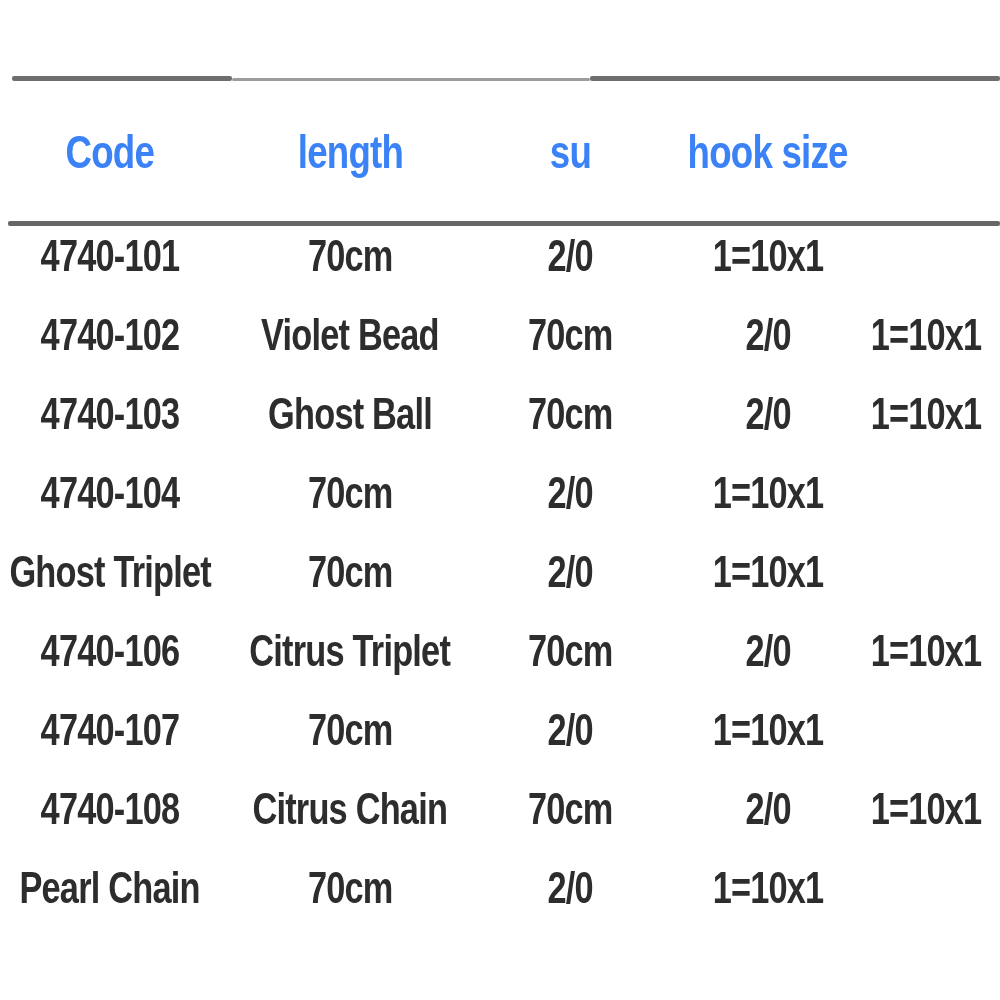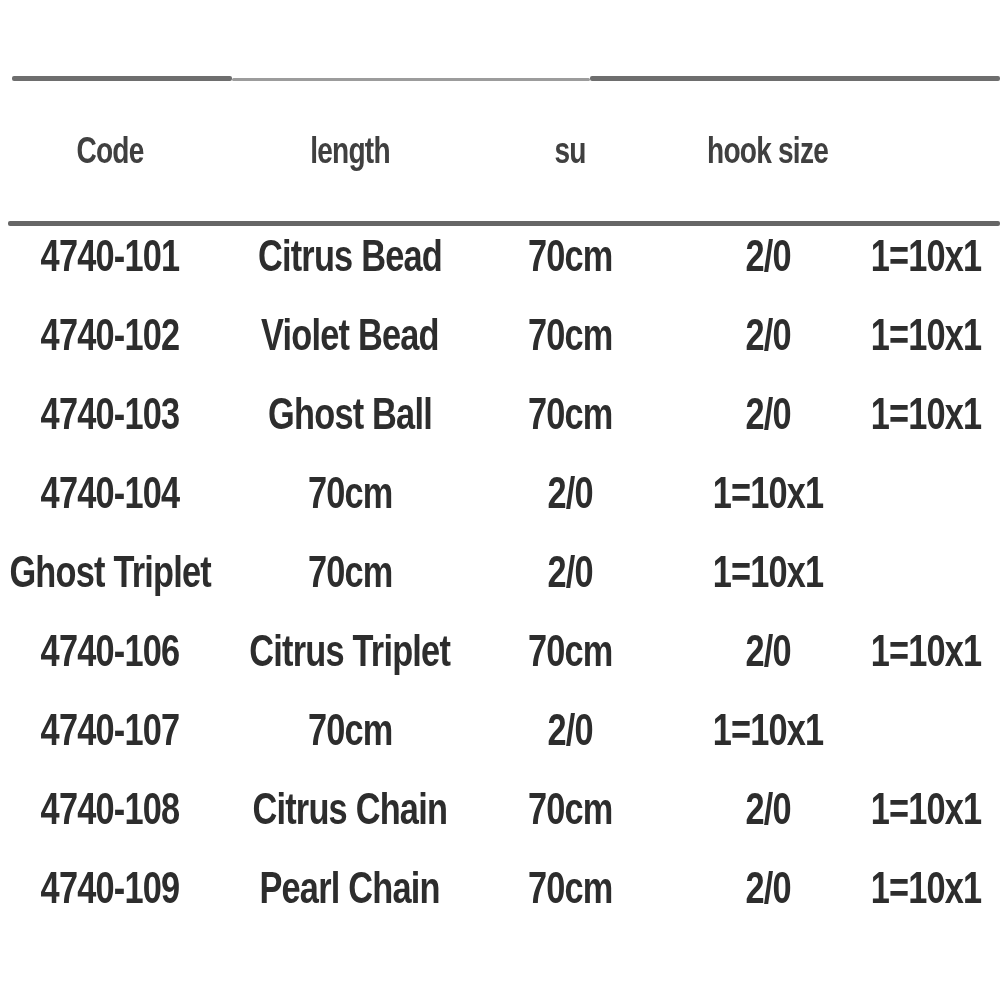--- a/index.html
+++ b/index.html
@@ -47,23 +47,23 @@
 
   #header-row {
     position: absolute;
     left: 0;
     top: 81px;
     height: 140px;
     grid-auto-rows: 140px;
   }
   #header-row .cell {
     height: 140px;
-    font-size: 36px;
+    font-size: 47px;
     font-weight: bold;
-    color: #404040;
+    color: #3b82f6;
     letter-spacing: -1px;
   }
 
   #rows {
     position: absolute;
     left: 0;
     top: 216px;
   }
   #rows .grid-row { height: 79px; }
   #rows .cell {
@@ -100,23 +100,20 @@
 
   <div id="header-rule" class="rule"></div>
 
   <div id="rows">
 
     <div class="grid-row">
       <div class="cell">
           <span class="cond">4740-101</span>
         </div>
       <div class="cell">
-          <span class="cond">Citrus Bead</span>
-        </div>
-      <div class="cell">
           <span class="cond">70cm</span>
         </div>
       <div class="cell">
           <span class="cond">2/0</span>
         </div>
       <div class="cell">
           <span class="cond">1=10x1</span>
         </div>
     </div>
 
@@ -231,23 +228,20 @@
         </div>
       <div class="cell">
           <span class="cond">2/0</span>
         </div>
       <div class="cell">
           <span class="cond">1=10x1</span>
         </div>
     </div>
 
     <div class="grid-row">
-      <div class="cell">
-          <span class="cond">4740-109</span>
-        </div>
       <div class="cell">
           <span class="cond">Pearl Chain</span>
         </div>
       <div class="cell">
           <span class="cond">70cm</span>
         </div>
       <div class="cell">
           <span class="cond">2/0</span>
         </div>
       <div class="cell">

